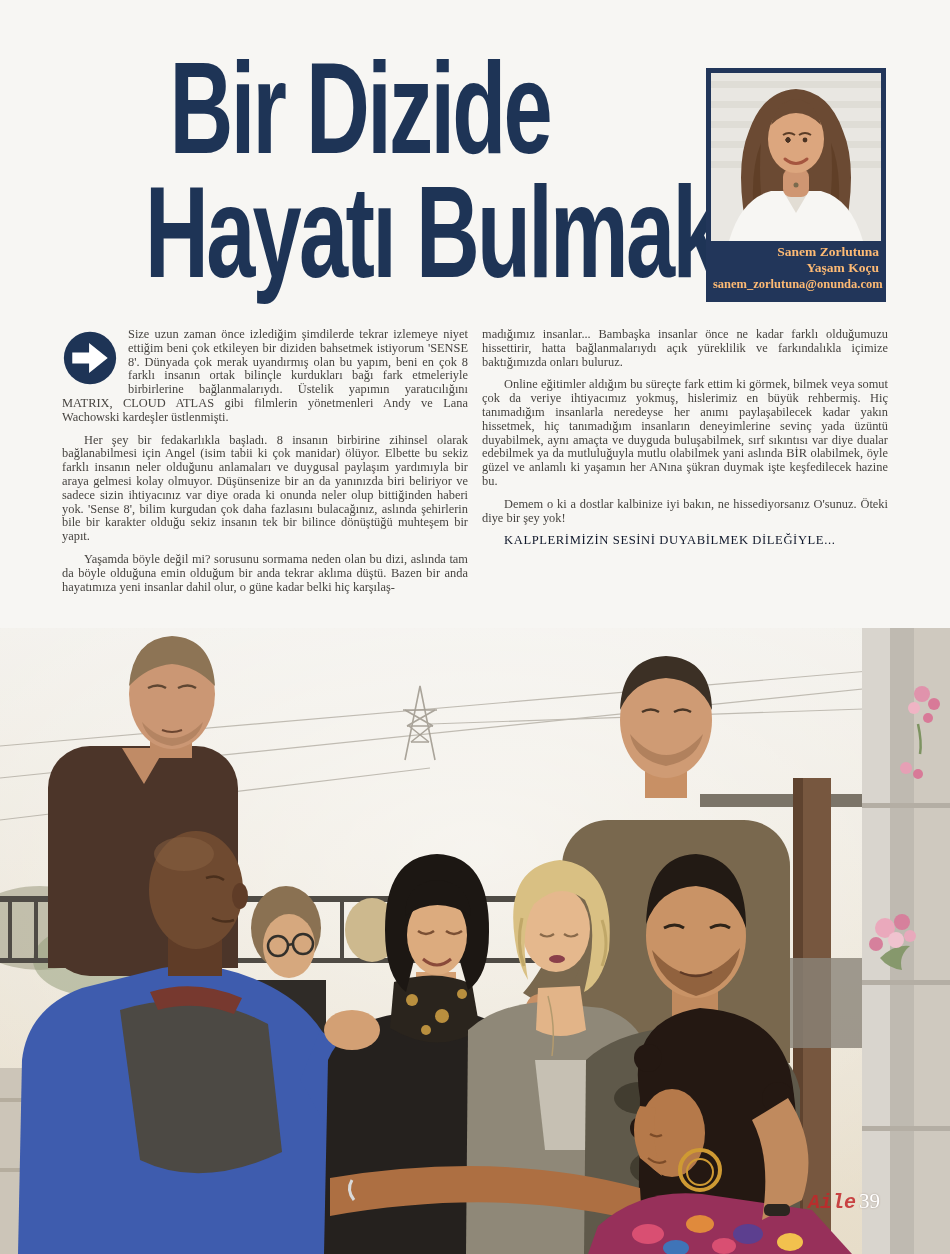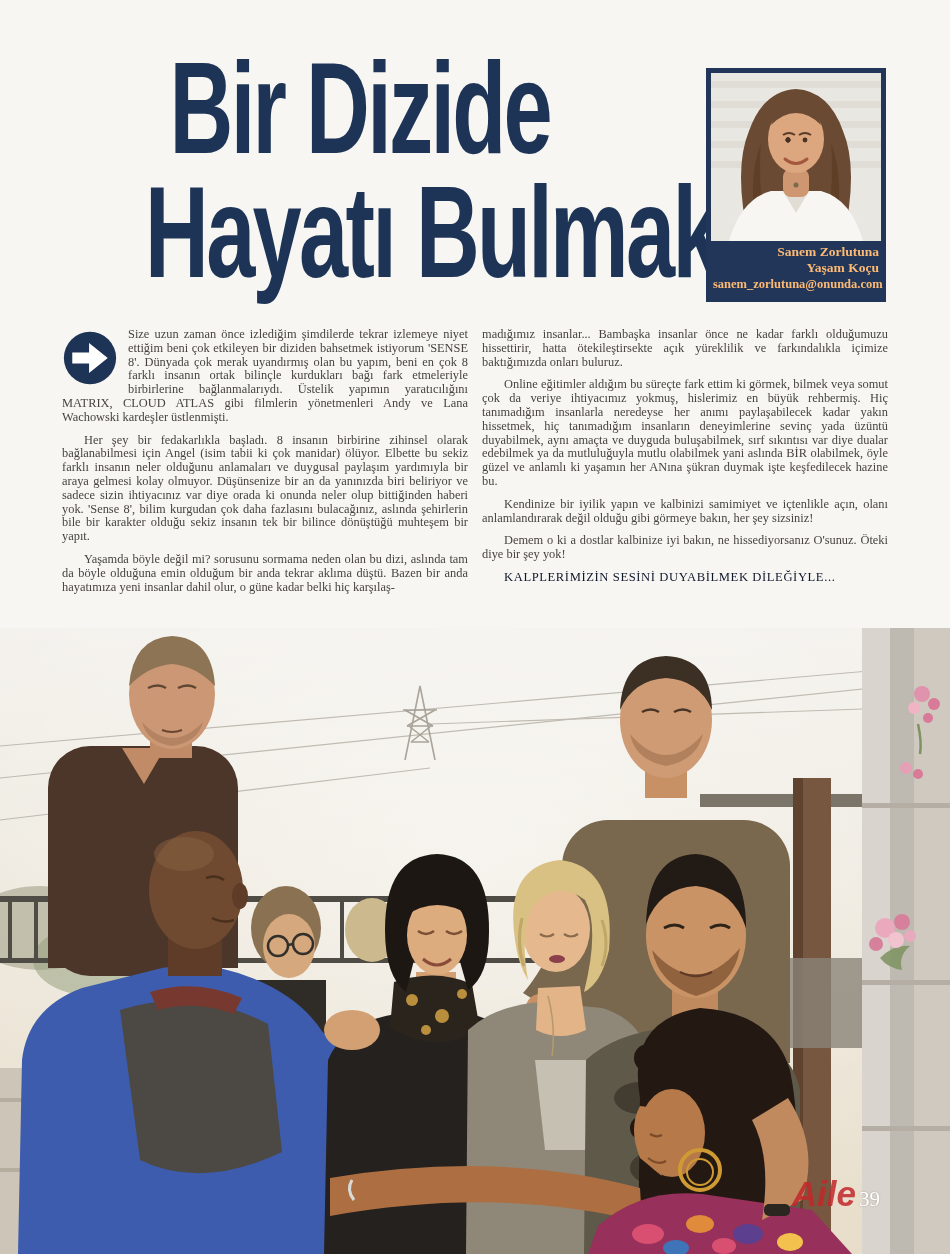--- a/index.html
+++ b/index.html
@@ -56,22 +56,22 @@
   .photo{
     position:absolute;left:0;top:628px;width:950px;height:626px;
   }
   .photo svg{display:block;}
   
   .footer{
     position:absolute;right:70px;bottom:40px;
     display:flex;align-items:baseline;
   }
   .footer .logo{
-    font-family:Liberation Sans, sans-serif;font-style:italic;font-weight:bold;
-    color:#c3272b;font-size:35px;opacity:.85;margin-right:-6px;
+    font-family:Liberation Mono, monospace;font-style:italic;font-weight:bold;
+    color:#c3272b;font-size:20px;opacity:.85;margin-right:-6px;
   }
   .footer .pagenum{
     color:#ffffff;font-size:21px;font-family:"Liberation Serif",serif;
     text-shadow:0 0 2px rgba(90,50,30,.35);
     padding-left:9px;
   }
 </style>
 </head>
 <body>
 
@@ -129,23 +129,22 @@
           <svg width="56" height="56" viewBox="0 0 60 60">
             <circle cx="30" cy="30" r="28" fill="#1e3456"></circle>
             <path d="M11 36 L11 24 L29 24 L29 14 L49 30 L29 46 L29 36 Z" fill="#ffffff"></path>
           </svg>
         </span><span>Size uzun zaman önce izlediğim şimdilerde tekrar izlemeye niyet ettiğim beni çok etkileyen bir diziden bahsetmek istiyorum 'SENSE 8'. Dünyada çok merak uyandırmış olan bu yapım, beni en çok 8 farklı insanın ortak bilinçle kurdukları bağı fark etmeleriyle birbirlerine bağlanmalarıydı. Üstelik yapımın yaratıcılığını MATRIX, CLOUD ATLAS gibi filmlerin yönetmenleri Andy ve Lana Wachowski kardeşler üstlenmişti.</span>
       </p>
       <p>Her şey bir fedakarlıkla başladı. 8 insanın birbirine zihinsel olarak bağlanabilmesi için Angel (isim tabii ki çok manidar) ölüyor. Elbette bu sekiz farklı insanın neler olduğunu anlamaları ve duygusal paylaşım yardımıyla bir araya gelmesi kolay olmuyor. Düşünsenize bir an da yanınızda biri beliriyor ve sadece sizin ihtiyacınız var diye orada ki onunda neler olup bittiğinden haberi yok. 'Sense 8', bilim kurgudan çok daha fazlasını bulacağınız, aslında şehirlerin bile bir karakter olduğu sekiz insanın tek bir bilince dönüştüğü muhteşem bir yapıt.</p>
       <p>Yaşamda böyle değil mi? sorusunu sormama neden olan bu dizi, aslında tam da böyle olduğuna emin olduğum bir anda tekrar aklıma düştü. Bazen bir anda hayatımıza yeni insanlar dahil olur, o güne kadar belki hiç karşılaş-</p>
     </div>
     <div class="col">
-      <p class="no-indent">madığımız insanlar... Bambaşka insanlar önce ne kadar farklı olduğumuzu hissettirir, hatta ötekileştirsekte açık yüreklilik ve farkındalıkla içimize baktığımızda onları buluruz.</p>
+      <p class="no-indent">madığımız insanlar... Bambaşka insanlar önce ne kadar farklı olduğumuzu hissettirir, hatta bağlanmalarıydı açık yüreklilik ve farkındalıkla içimize baktığımızda onları buluruz.</p>
       <p>Online eğitimler aldığım bu süreçte fark ettim ki görmek, bilmek veya somut çok da veriye ihtiyacımız yokmuş, hislerimiz en büyük rehbermiş. Hiç tanımadığım insanlarla neredeyse her anımı paylaşabilecek kadar yakın hissetmek, hiç tanımadığım insanların deneyimlerine sevinç yada üzüntü duyabilmek, aynı amaçta ve duyguda buluşabilmek, sırf sıkıntısı var diye dualar edebilmek ya da mutluluğuyla mutlu olabilmek yani aslında BİR olabilmek, öyle güzel ve anlamlı ki yaşamın her ANına şükran duymak işte keşfedilecek hazine bu.</p>
-      <p>Kendinize bir iyilik yapın ve kalbinizi samimiyet ve içtenlikle açın, olanı anlamlandırarak değil olduğu gibi görmeye bakın, her şey sizsiniz!</p>
       <p>Demem o ki a dostlar kalbinize iyi bakın, ne hissediyorsanız O'sunuz. Öteki diye bir şey yok!</p>
       <p class="dedication">KALPLERİMİZİN SESİNİ DUYABİLMEK DİLEĞİYLE...</p>
     </div>
   </div>
 
   <div class="photo">
     <svg width="950" height="626" viewBox="0 0 950 626">
       <defs>
         <linearGradient id="sky" x1="0" y1="0" x2="0" y2="1">
           <stop offset="0" stop-color="#f3f1ec"></stop>

